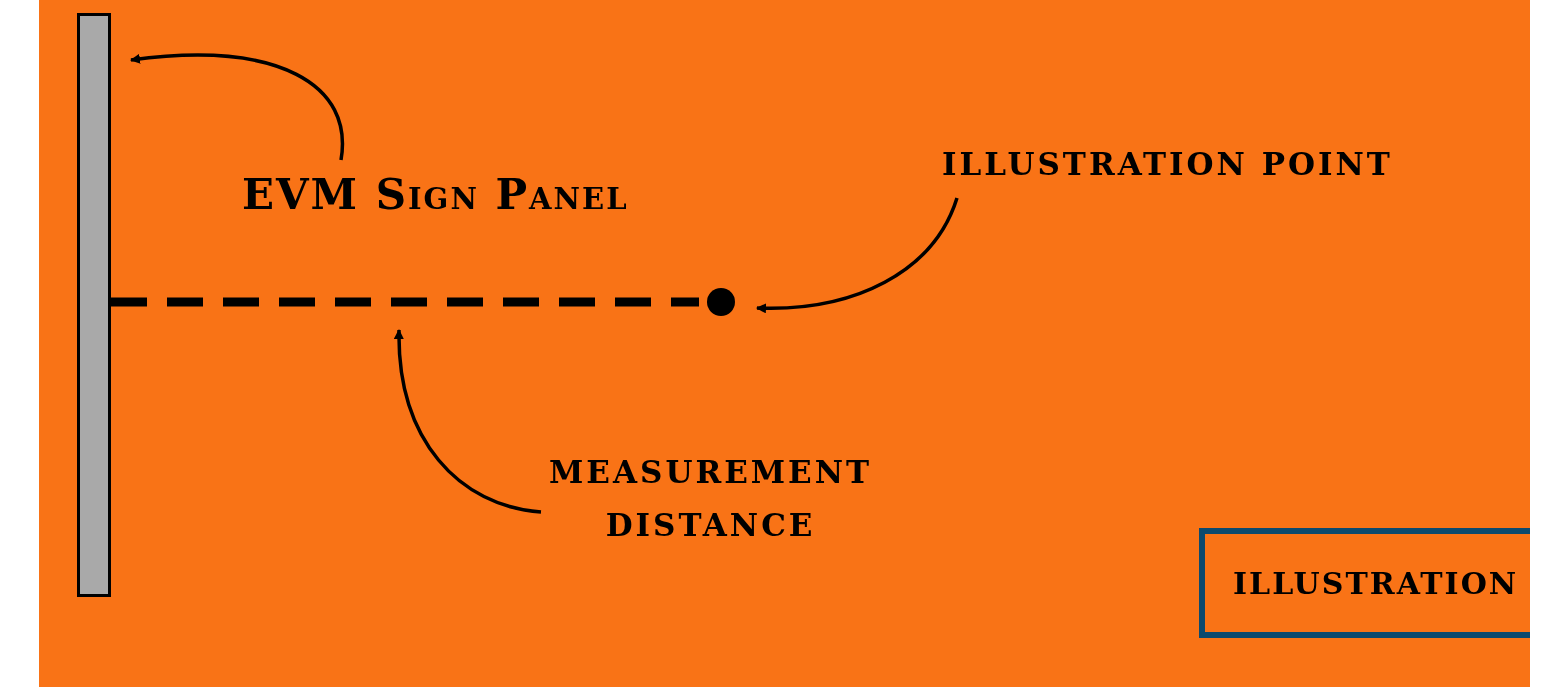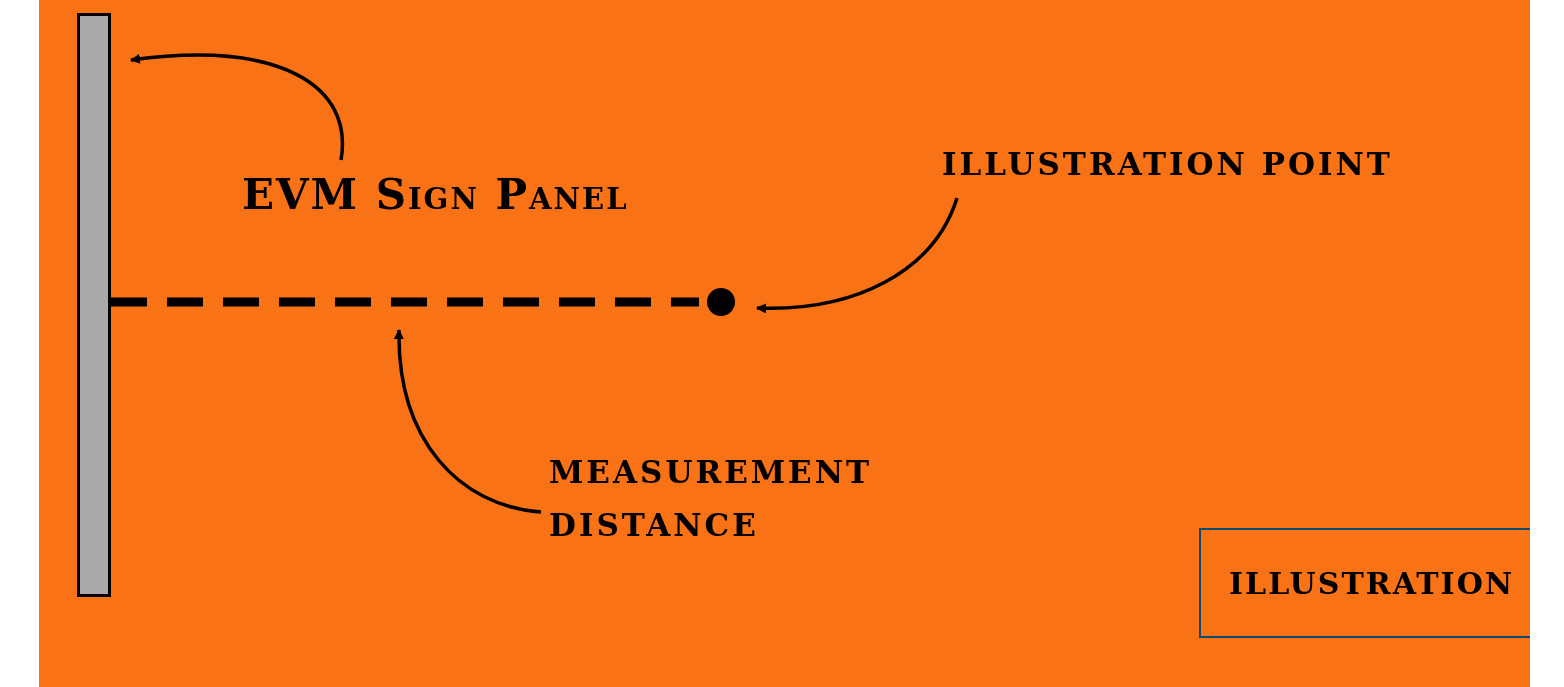--- a/index.html
+++ b/index.html
@@ -52,28 +52,29 @@
     font-size: 31px;
     letter-spacing: 3px;
   }
   .label-distance {
     left: 510px;
     top: 446px;
     font-size: 31px;
     letter-spacing: 3px;
     line-height: 53px;
     white-space: normal;
+    text-align: center;
   }
   .scale-box {
     position: absolute;
     left: 1160px;
     top: 528px;
     width: 344px;
     height: 110px;
-    border: 2px solid #0c4a6e;
+    border: 6px solid #0c4a6e;
     box-sizing: border-box;
     display: flex;
     flex-direction: column;
     justify-content: center;
     padding-left: 28px;
   }
   .scale-box .line {
     font-size: 30px;
     font-weight: bold;
     letter-spacing: 2px;

